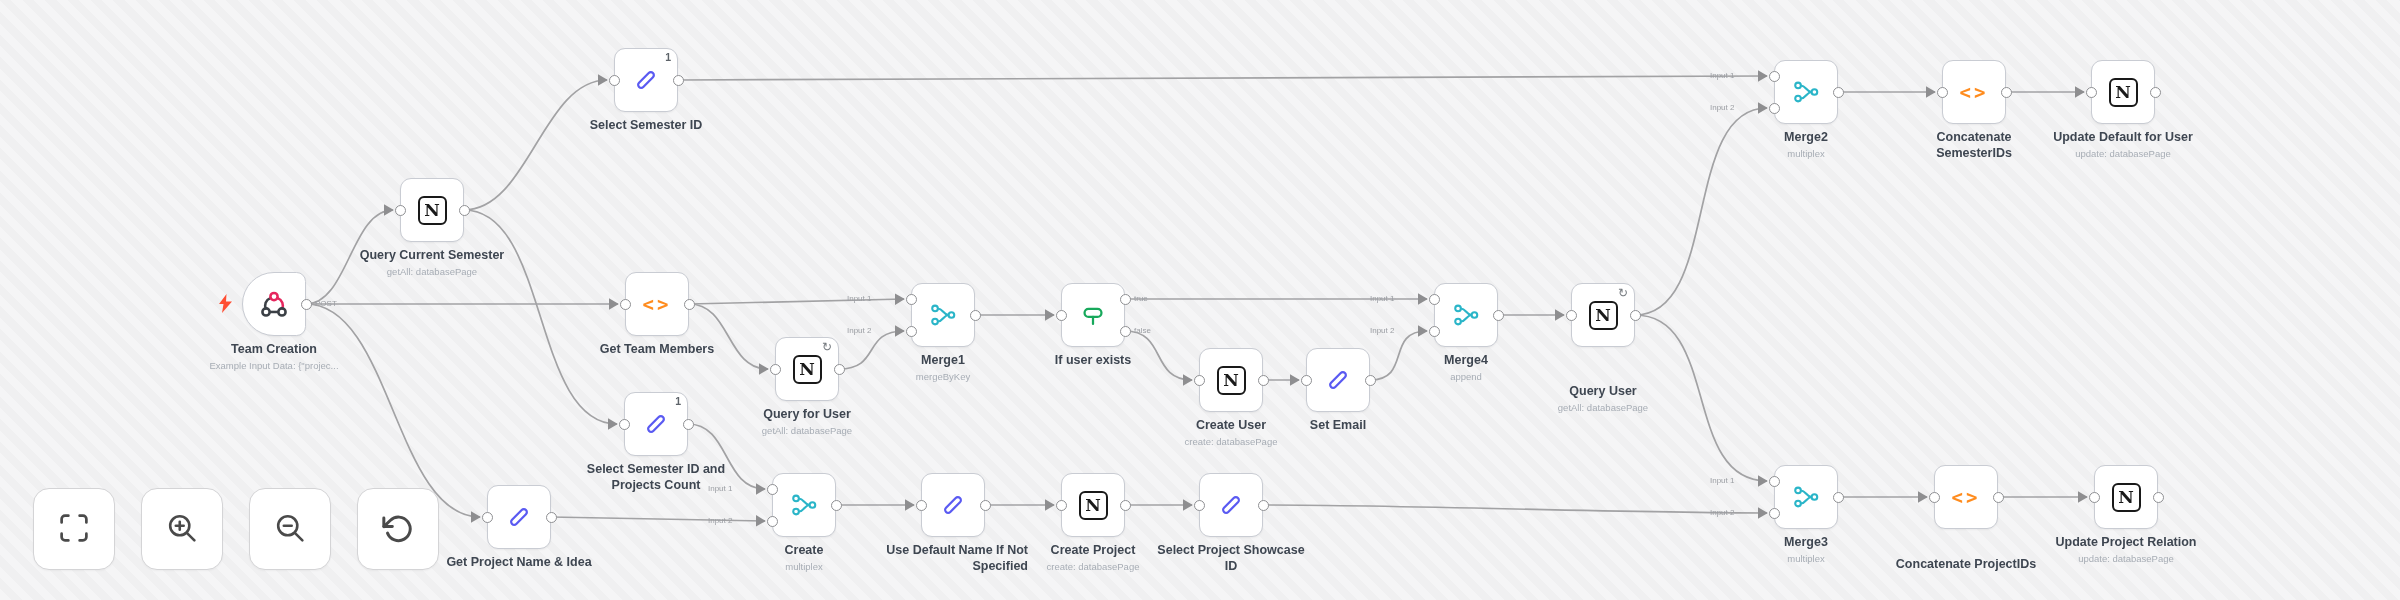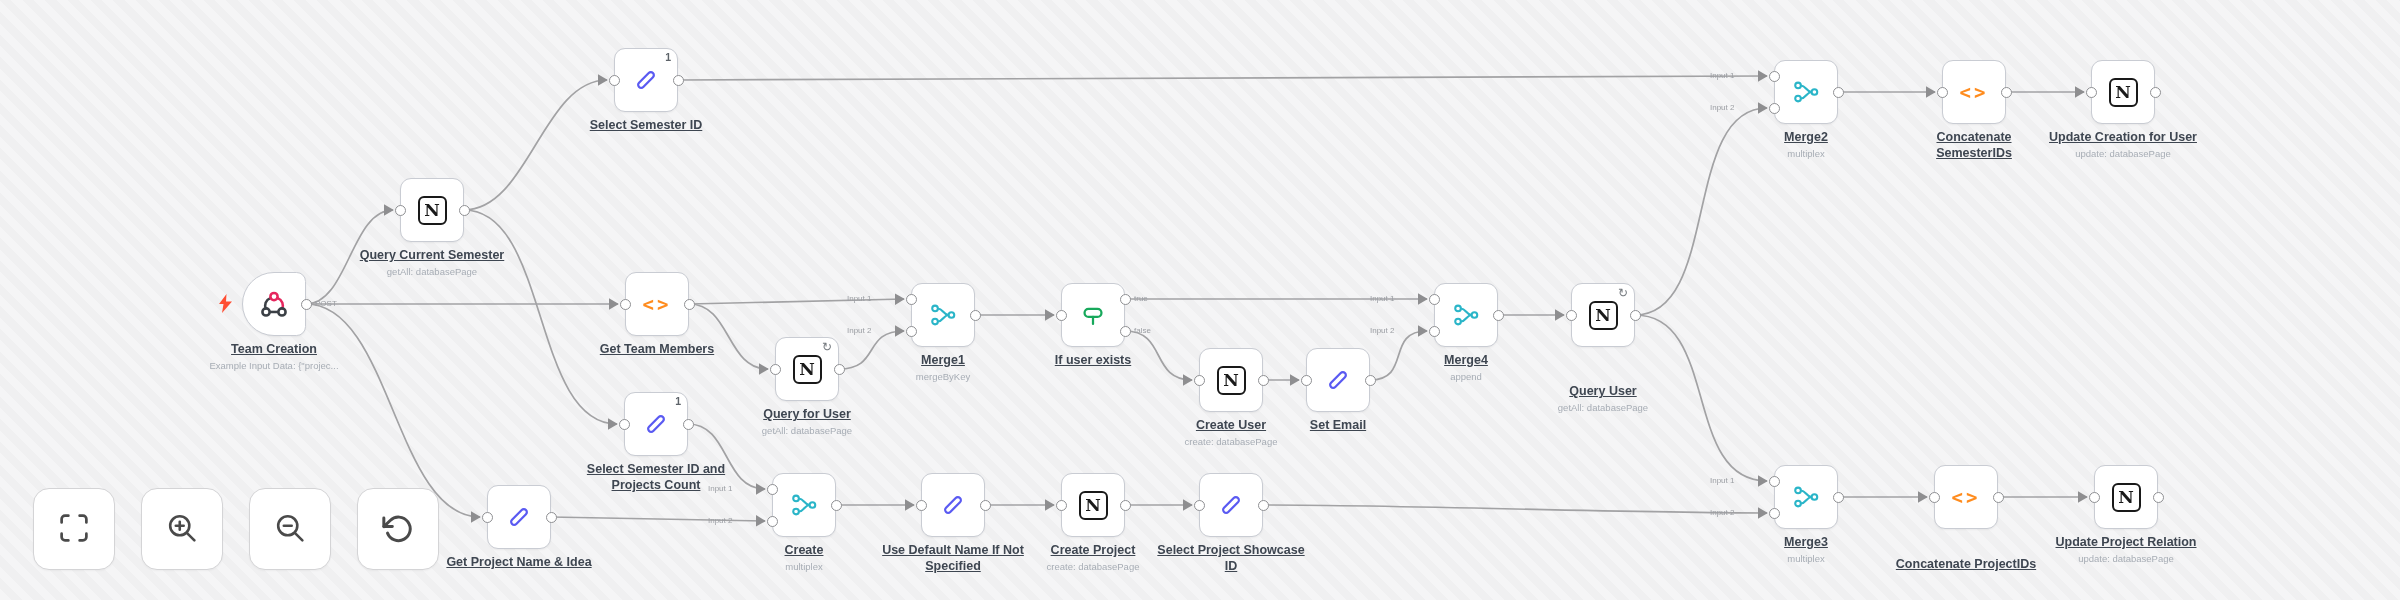--- a/index.html
+++ b/index.html
@@ -25,21 +25,21 @@
     background:#ffffff;border:1.7px solid #8f9093;box-sizing:border-box;z-index:3;
   }
   .badge{
     position:absolute;font-size:10.5px;font-weight:700;color:#5d6369;z-index:2;line-height:1;
   }
   .loopbadge{font-weight:400;font-size:12px;color:#74797e;}
   .node-label-wrap{
     position:absolute;width:150px;text-align:center;z-index:2;pointer-events:none;
   }
   .node-label{
-    font-size:12.5px;font-weight:600;color:#3e4651;line-height:1.25;text-decoration:underline;
+    font-size:12.5px;font-weight:600;color:#3e4651;line-height:1.25;
   }
   .node-sub{
     font-size:9.5px;color:#a7adb5;margin-top:2px;white-space:nowrap;
   }
   .port-label{
     position:absolute;font-size:8px;color:#9b9ea3;z-index:2;line-height:1;pointer-events:none;
   }
   .port-label.left{width:52px;}
   .notion-n{
     width:29px;height:29px;border:2.2px solid #191919;border-radius:6px;background:#fff;
@@ -318,21 +318,21 @@
     <span class="port" style="left: 2000.5px; top: 86.5px;"></span>
     <div class="node-label-wrap" style="left: 1899px; top: 130px;">
       <div class="node-label">Concatenate SemesterIDs</div>
     </div>
     <div class="node" style="left: 2091px; top: 60px;">
       <span class="notion-n">N</span>
     </div>
     <span class="port" style="left: 2085.5px; top: 86.5px;"></span>
     <span class="port" style="left: 2149.5px; top: 86.5px;"></span>
     <div class="node-label-wrap" style="left: 2048px; top: 130px;">
-      <div class="node-label">Update Creation for User</div>
+      <div class="node-label">Update Default for User</div>
       <div class="node-sub">update: databasePage</div>
     </div>
     <div class="node" style="left: 772px; top: 473px;">
       <svg width="30" height="30" viewBox="0 0 32 32" fill="none" stroke="#2ab5c8" stroke-width="2.2">
         <circle cx="7.5" cy="9" r="3"></circle>
         <circle cx="7.5" cy="23" r="3"></circle>
         <circle cx="25" cy="16" r="3"></circle>
         <path d="M10.5 9 C16 9 16.5 16 22 16"></path>
         <path d="M10.5 23 C16 23 16.5 16 22 16"></path>
       </svg>
@@ -346,21 +346,21 @@
       <div class="node-label">Create</div>
       <div class="node-sub">multiplex</div>
     </div>
     <div class="node" style="left: 921px; top: 473px;">
       <svg width="30" height="30" viewBox="0 0 32 32">
         <rect x="12.8" y="5.5" width="6.4" height="21" rx="3.2" transform="rotate(45 16 16)" fill="none" stroke="#5a5af2" stroke-width="2.4"></rect>
       </svg>
     </div>
     <span class="port" style="left: 915.5px; top: 499.5px;"></span>
     <span class="port" style="left: 979.5px; top: 499.5px;"></span>
-    <div class="node-label-wrap" style="left: 878px; top: 543px;">
+    <div class="node-label-wrap" style="left: 878px; top: 543px; text-align: right;">
       <div class="node-label">Use Default Name If Not Specified</div>
     </div>
     <div class="node" style="left: 1061px; top: 473px;">
       <span class="notion-n">N</span>
     </div>
     <span class="port" style="left: 1055.5px; top: 499.5px;"></span>
     <span class="port" style="left: 1119.5px; top: 499.5px;"></span>
     <div class="node-label-wrap" style="left: 1018px; top: 543px;">
       <div class="node-label">Create Project</div>
       <div class="node-sub">create: databasePage</div>

